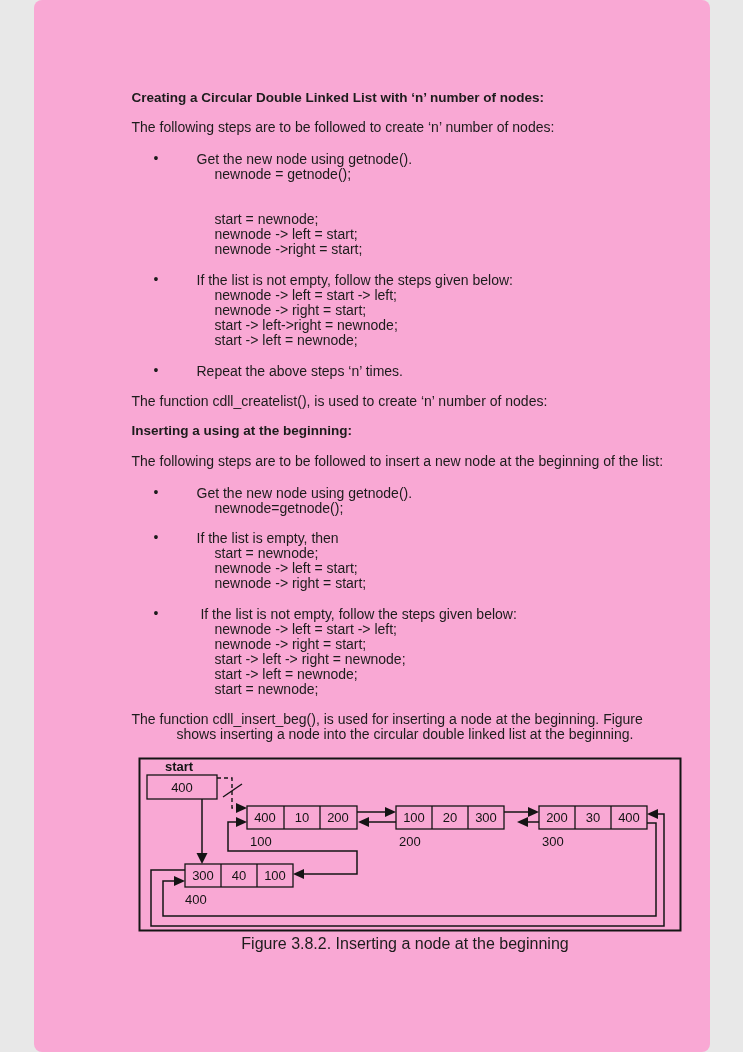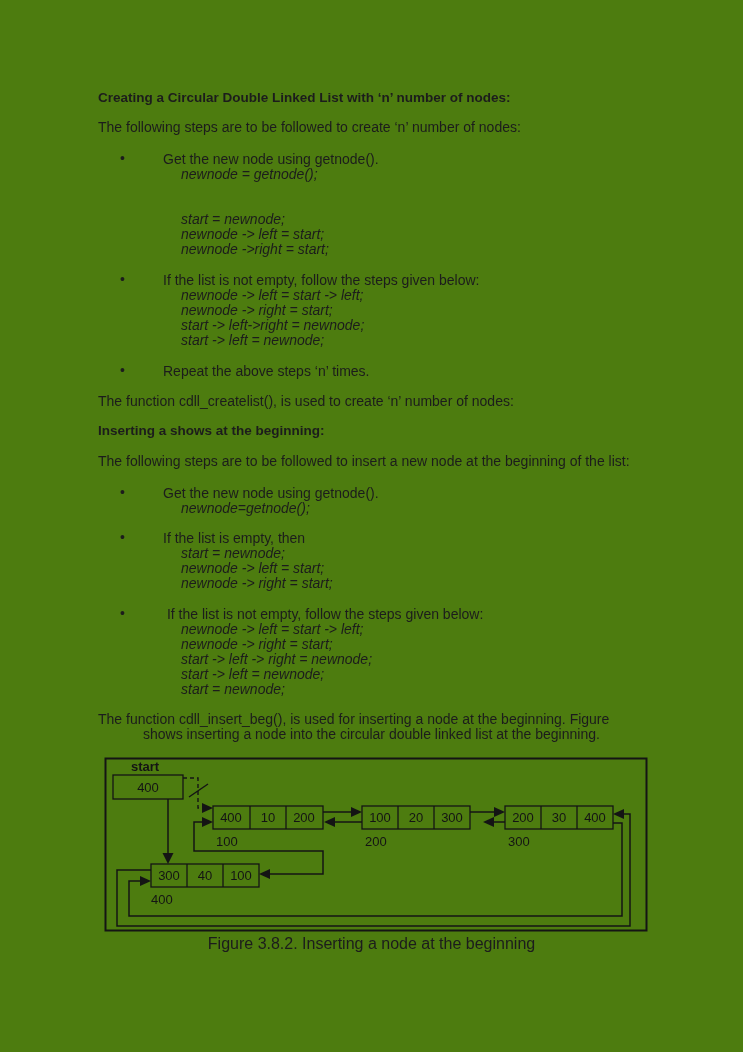--- a/index.html
+++ b/index.html
@@ -1,42 +1,43 @@
 <!DOCTYPE html>
 <html><head>
 <meta charset="utf-8">
 <style>
   html,body{margin:0;padding:0;background:#e8e8e8;}
   .page{
     position:relative;
-    width:743px;height:1052px;
-    background:#4d7c0f;
+    width:676px;height:1052px;
+    background:#f9a8d4;
     font-family:"Liberation Sans", sans-serif;
     color:#1c1c1c;
     overflow:hidden;
     margin:0 auto;
+    border-radius:8px;
   }
   .ln{
     position:absolute;
     white-space:pre;
     font-size:14px;
     line-height:14px;
     color:#1c1c1c;
   }
   .hd{font-weight:bold;font-size:13.5px;}
   .bullet{margin:0;}
   .bullet::before{
     content:"\2022";
     position:absolute;
     left:-43px;top:-1px;
     font-size:14px;
   }
   .mL{left:98px;}
   .bL{left:163px;}
-  .cL{left:181px;font-style:italic;}
+  .cL{left:181px;}
   .o2{left:143px;}
   .diagram{
     position:absolute;left:104px;top:757px;
     width:544px;height:176px;text-align:right;
   }
   svg text{
     font-family:"Liberation Sans", sans-serif;
     font-size:13px;
     fill:#141414;
   }
@@ -65,21 +66,21 @@
   <div class="ln bL bullet" style="top:273px">If the list is not empty, follow the steps given below:</div>
   <div class="ln cL" style="top:288px">newnode -&gt; left = start -&gt; left;</div>
   <div class="ln cL" style="top:303px">newnode -&gt; right = start;</div>
   <div class="ln cL" style="top:318px">start -&gt; left-&gt;right = newnode;</div>
   <div class="ln cL" style="top:333px">start -&gt; left = newnode;</div>
 
   <div class="ln bL bullet" style="top:364px">Repeat the above steps ‘n’ times.</div>
 
   <div class="ln mL" style="top:394px">The function cdll_createlist(), is used to create ‘n’ number of nodes:</div>
 
-  <div class="ln mL hd" style="top:424px">Inserting a shows at the beginning:</div>
+  <div class="ln mL hd" style="top:424px">Inserting a using at the beginning:</div>
   <div class="ln mL" style="top:454px">The following steps are to be followed to insert a new node at the beginning of the list:</div>
 
   <div class="ln bL bullet" style="top:486px">Get the new node using getnode().</div>
   <div class="ln cL" style="top:501px">newnode=getnode();</div>
 
   <div class="ln bL bullet" style="top:531px">If the list is empty, then</div>
   <div class="ln cL" style="top:546px">start = newnode;</div>
   <div class="ln cL" style="top:561px">newnode -&gt; left = start;</div>
   <div class="ln cL" style="top:576px">newnode -&gt; right = start;</div>
 

